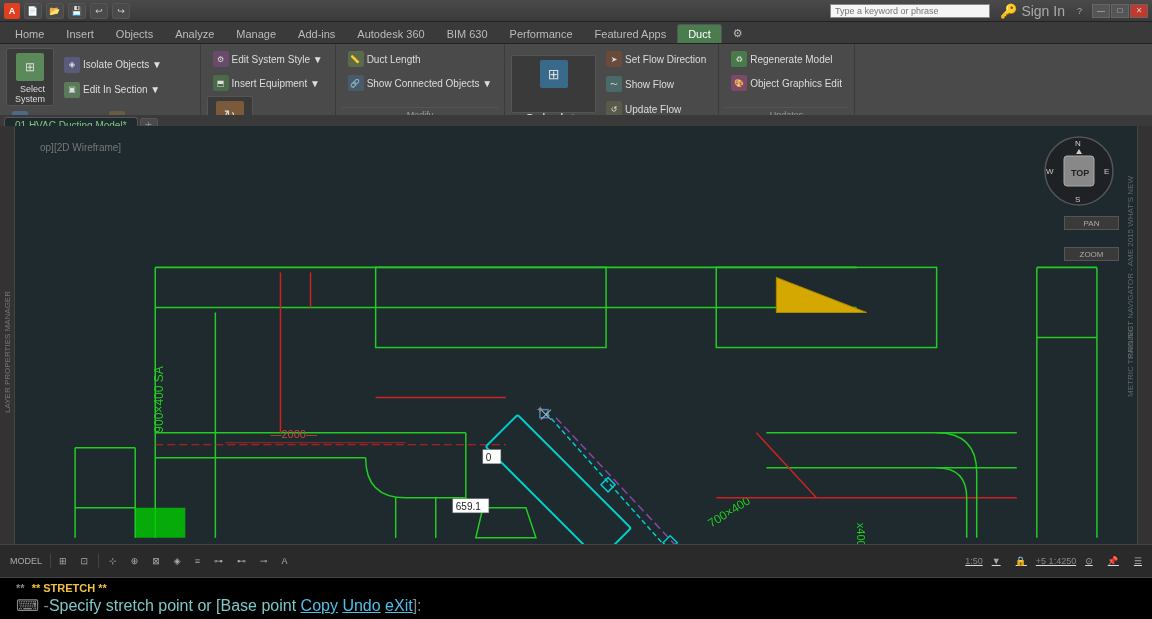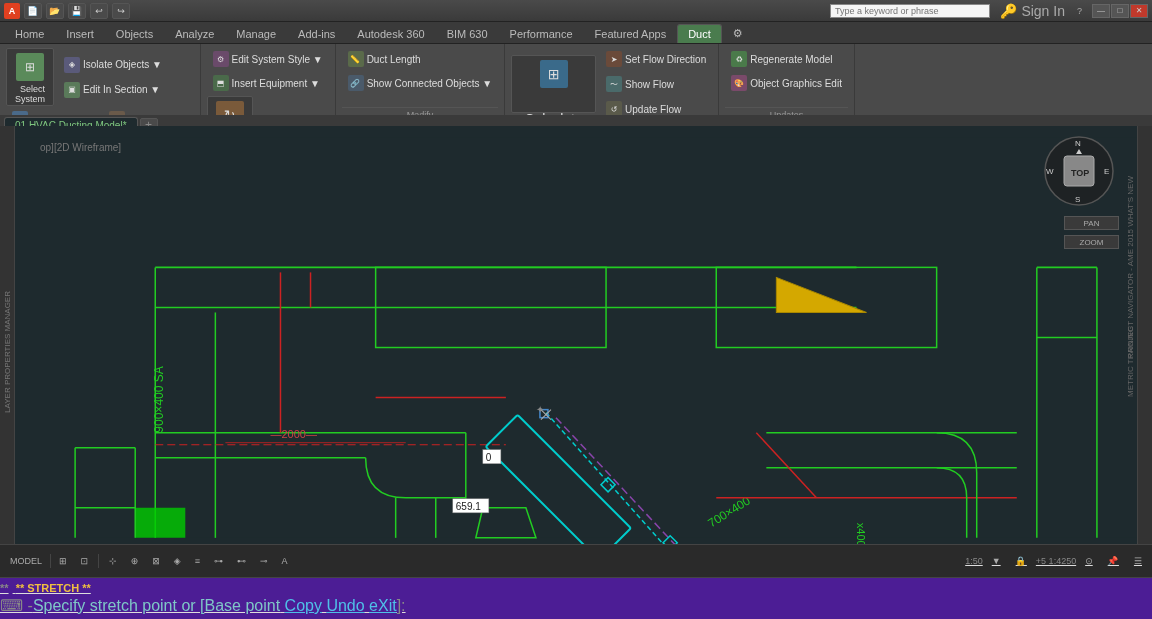--- a/index.html
+++ b/index.html
@@ -220,24 +220,23 @@
       color: #888;
     }
 
     
     #command-area {
       position: absolute;
       bottom: 0;
       left: 0;
       right: 0;
       height: 42px;
-      background: #4c1d95;
+      background: #000000;
       border-top: 1px solid #444;
-      padding: 4px 0;
-      text-decoration: underline;
+      padding: 4px 16px;
     }
     #command-line1 {
       font-size: 11px;
       color: #f0c040;
       font-weight: bold;
     }
     #command-line2 {
       font-size: 11px;
       color: #7fc7c7;
       margin-top: 2px;
@@ -607,21 +606,21 @@
         <text x="33" y="68" fill="#ccc" font-size="8">S</text>
         <text x="4" y="40" fill="#ccc" font-size="8">W</text>
         <text x="62" y="40" fill="#ccc" font-size="8">E</text>
 
         <polygon points="37,15 34,20 40,20" fill="#ccc"></polygon>
       </svg>
     </div>
   </div>
 
   
-  <div style="position:absolute;top:90px;right:18px;display:flex;flex-direction:column;gap:5px;z-index:20;">
+  <div style="position:absolute;top:90px;right:18px;display:flex;flex-direction:column;gap:17px;z-index:20;">
     <div style="width:55px;height:14px;background:#3a3a3a;border:1px solid #555;font-size:8px;color:#aaa;display:flex;align-items:center;justify-content:center;cursor:pointer;">PAN</div>
     <div style="width:55px;height:14px;background:#3a3a3a;border:1px solid #555;font-size:8px;color:#aaa;display:flex;align-items:center;justify-content:center;cursor:pointer;">ZOOM</div>
   </div>
 
   
   <div style="position:absolute;top:50px;right:2px;writing-mode:vertical-rl;font-size:8px;color:#666;z-index:20;transform:rotate(180deg);">PROJECT NAVIGATOR - AME 2015 WHAT'S NEW</div>
   <div style="position:absolute;top:200px;right:2px;writing-mode:vertical-rl;font-size:8px;color:#666;z-index:20;transform:rotate(180deg);">METRIC TRAINING</div>
 </div>
 
 <div id="right-sidebar"></div>

